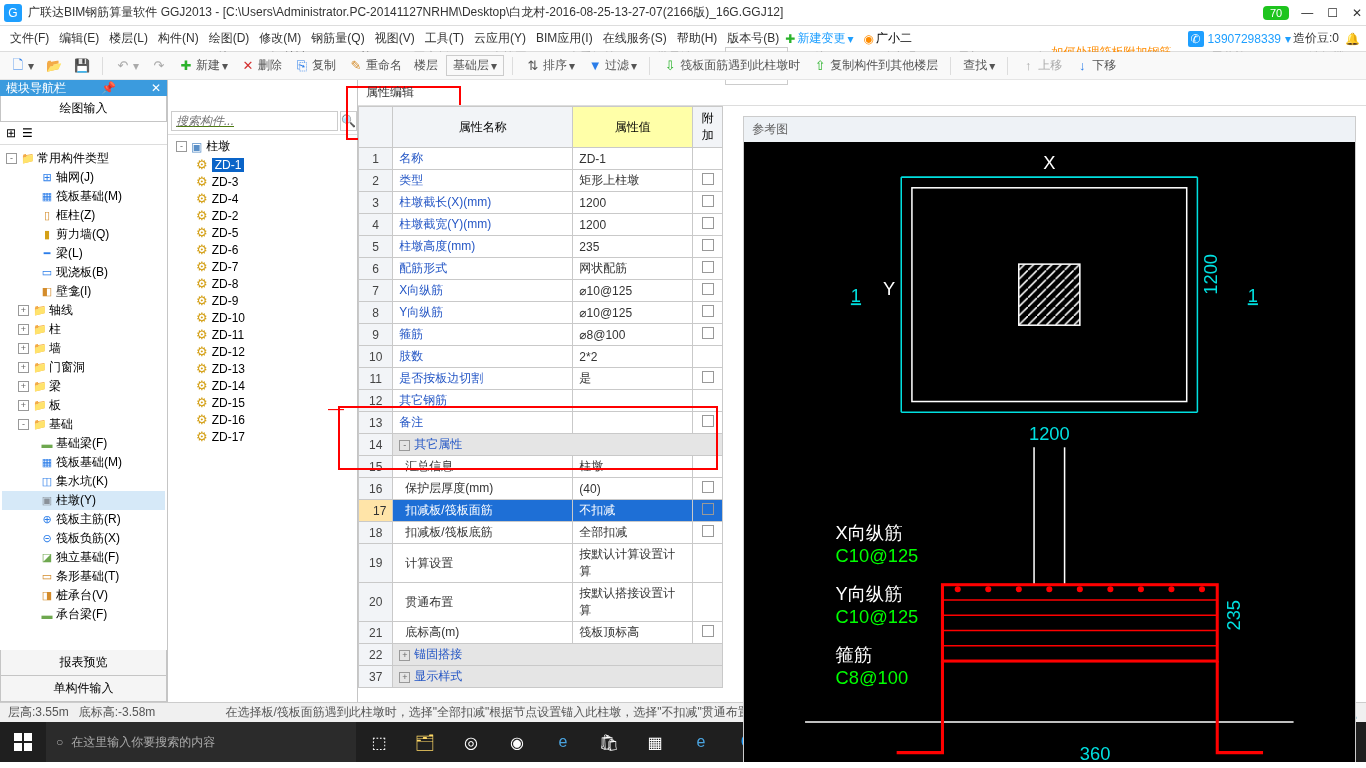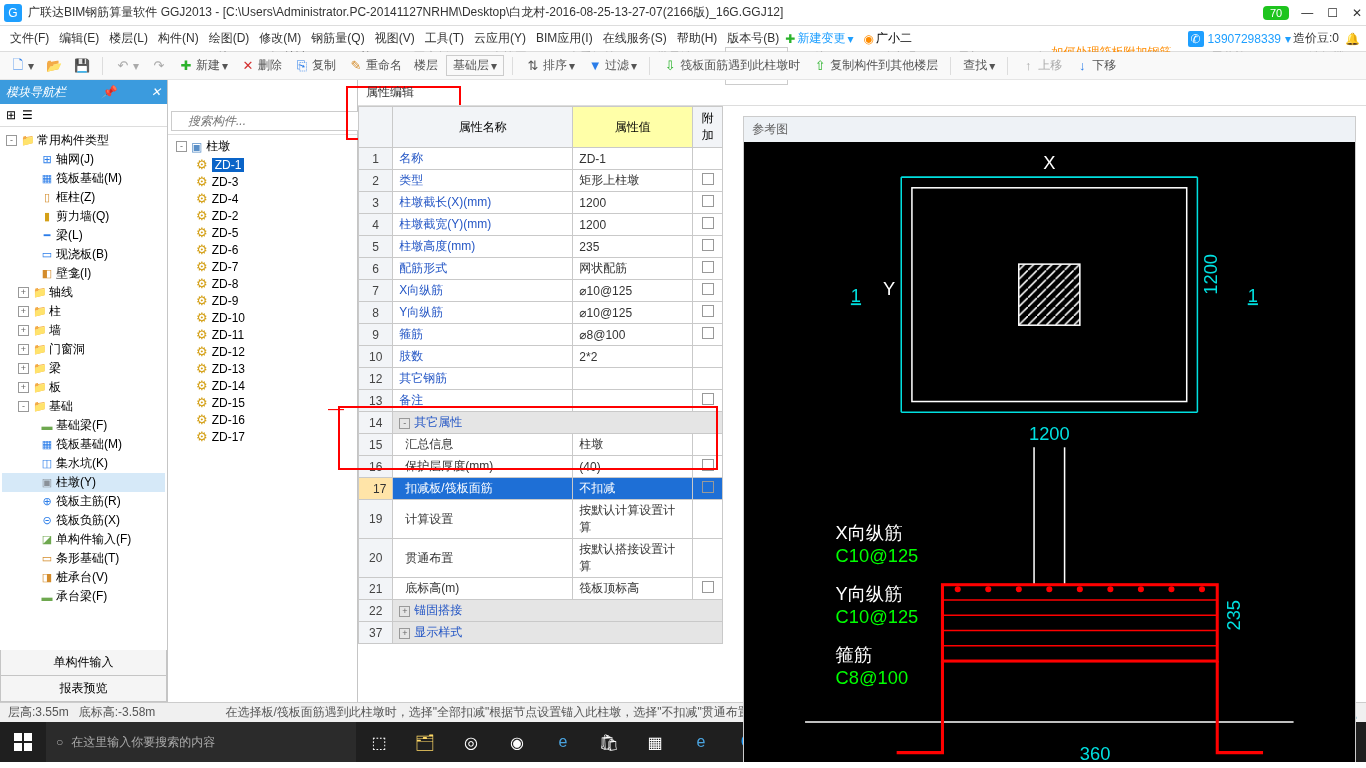--- a/index.html
+++ b/index.html
@@ -17,36 +17,36 @@
 .menubar .helplink { color: #ff8c00; margin-top: 28px; }
 .menubar .phone { color: #1e9fff; display: flex; align-items: center; gap: 4px; }
 .menubar .coin { color: #333; }
 .toolbar1, .toolbar2 { height: 28px; display: flex; align-items: center; padding: 0 6px; gap: 4px; border-bottom: 1px solid #e5e5e5; background: #f9f9f9; color: #555; }
 .toolbar1 .sep, .toolbar2 .sep { width: 1px; height: 18px; background: #ddd; margin: 0 4px; }
 .toolbar1 .tbtn, .toolbar2 .tbtn { display: flex; align-items: center; gap: 2px; padding: 2px 4px; cursor: pointer; }
 .toolbar1 .tbtn.gray, .toolbar2 .tbtn.gray { color: #aaa; }
 .tico { width: 16px; height: 16px; display: inline-flex; align-items: center; justify-content: center; font-size: 13px; }
 .main { display: flex; height: 622px; }
 .leftpanel { width: 168px; display: flex; flex-direction: column; border-right: 1px solid #c5c5c5; }
-.panel-header { background: #3b9bde; color: #fff; height: 24px; display: flex; align-items: center; padding: 0 6px; justify-content: space-between; font-style: italic; }
+.panel-header { background: #3b9bde; color: #fff; height: 16px; display: flex; align-items: center; padding: 0 6px; justify-content: space-between; }
 .panel-header .x { cursor: pointer; }
 .panel-section { border: 1px solid #c5c5c5; border-top: none; text-align: center; padding: 4px 0; background: #f5f5f5; cursor: pointer; }
 .panel-section.active { background: #fff; }
 .icon-strip { display: flex; gap: 6px; padding: 4px 6px; border-bottom: 1px solid #ddd; }
 .tree { flex: 1; overflow: auto; padding: 4px 2px; background: #fff; }
 .tree-item { display: flex; align-items: center; padding: 1px 0 1px 4px; cursor: pointer; gap: 2px; white-space: nowrap; }
 .tree-item.l1 { padding-left: 16px; }
 .tree-item.l2 { padding-left: 38px; }
 .tree-item.sel { background: #d6e9f8; }
 .tree-item .exp { width: 11px; height: 11px; border: 1px solid #999; display: inline-flex; align-items: center; justify-content: center; font-size: 9px; line-height: 1; color: #666; margin-right: 2px; }
 .tico2 { width: 14px; height: 14px; display: inline-flex; align-items: center; justify-content: center; font-size: 11px; }
 .tico2.folder { color: #e0b14a; }
 .middle { width: 190px; display: flex; flex-direction: column; border-right: 1px solid #c5c5c5; }
 .search-row { display: flex; padding: 3px; gap: 2px; border-bottom: 1px solid #ddd; }
-.search-row input { flex: 1; border: 1px solid #ccc; padding: 2px 16px; font-style: italic; color: #4d7c0f; }
+.search-row input { flex: 1; border: 1px solid #ccc; padding: 2px 4px; font-style: italic; color: #4d7c0f; text-decoration: underline; }
 .search-row .sbtn { width: 22px; border: 1px solid #ccc; display: flex; align-items: center; justify-content: center; color: #888; cursor: pointer; }
 .mid-tree { flex: 1; padding: 2px; overflow: auto; }
 .mid-item { display: flex; align-items: center; padding: 1px 0 1px 6px; gap: 4px; cursor: pointer; }
 .mid-item.l1 { padding-left: 26px; }
 .mid-item .exp { width: 11px; height: 11px; border: 1px solid #999; display: inline-flex; align-items: center; justify-content: center; font-size: 9px; line-height: 1; color: #666; }
 .mid-item.sel .label { background: #0a64c8; color: #fff; padding: 0 3px; }
 .mid-item .gear { color: #d4a017; font-size: 13px; }
 .redbox1 { position: absolute; border: 2px solid #ff0000; pointer-events: none; }
 .right { flex: 1; display: flex; flex-direction: column; position: relative; }
 .prop-header { padding: 4px 8px; color: #333; border-bottom: 1px solid #ddd; }
@@ -190,20 +190,21 @@
     </span>
 </div>
 
 <div class="main">
   <div class="leftpanel">
     <div class="panel-header">
       <span>模块导航栏</span>
       <span>📌</span>
       <span class="x">✕</span>
     </div>
+    <div class="panel-section active">绘图输入</div>
     <div class="icon-strip">
       <span>⊞</span>
       <span>☰</span>
     </div>
     <div class="tree">
       <div class="tree-item">
           <span class="exp">-</span>
           <span class="tico2 folder">📁</span>
           <span>常用构件类型</span>
         </div>
@@ -289,38 +290,38 @@
       <div class="tree-item l2">
           <span class="tico2" style="color:#2b7de9">⊕</span>
           <span>筏板主筋(R)</span>
         </div>
       <div class="tree-item l2">
           <span class="tico2" style="color:#2b7de9">⊝</span>
           <span>筏板负筋(X)</span>
         </div>
       <div class="tree-item l2">
           <span class="tico2" style="color:#6ea84f">◪</span>
-          <span>单构件输入(F)</span>
+          <span>独立基础(F)</span>
         </div>
       <div class="tree-item l2">
           <span class="tico2" style="color:#d48c2b">▭</span>
           <span>条形基础(T)</span>
         </div>
       <div class="tree-item l2">
           <span class="tico2" style="color:#d48c2b">◨</span>
           <span>桩承台(V)</span>
         </div>
       <div class="tree-item l2">
           <span class="tico2" style="color:#6ea84f">▬</span>
           <span>承台梁(F)</span>
         </div>
 
     </div>
+    <div class="panel-section">报表预览</div>
     <div class="panel-section">单构件输入</div>
-    <div class="panel-section">报表预览</div>
   </div>
 
   <div class="middle" style="position:relative">
     <div class="toolbar2" style="position:absolute;top:-28px;left:0;right:-1000px;background:#f9f9f9">
       <span class="tbtn"><span class="tico" style="color:#2bb32b">✚</span><span>新建</span> ▾</span>
       <span class="tbtn">
           <span class="tico" style="color:#d43030">✕</span>
           <span>删除</span>
         </span>
       <span class="tbtn">
@@ -511,20 +512,26 @@
                 <td class="pval">⌀8@100</td>
                 <td class="attach"><span class="cb"></span></td>
               </tr>
               <tr>
                 <td class="rownum">10</td>
                 <td class="pname">肢数</td>
                 <td class="pval">2*2</td>
                 <td class="attach"></td>
               </tr>
               <tr>
+                <td class="rownum">11</td>
+                <td class="pname">是否按板边切割</td>
+                <td class="pval">是</td>
+                <td class="attach"><span class="cb"></span></td>
+              </tr>
+              <tr>
                 <td class="rownum">12</td>
                 <td class="pname">其它钢筋</td>
                 <td class="pval"></td>
                 <td class="attach"></td>
               </tr>
               <tr>
                 <td class="rownum">13</td>
                 <td class="pname">备注</td>
                 <td class="pval"></td>
                 <td class="attach"><span class="cb"></span></td>
@@ -546,20 +553,26 @@
               <tr>
                 <td class="rownum">16</td>
                 <td class="pname indent black">保护层厚度(mm)</td>
                 <td class="pval">(40)</td>
                 <td class="attach"><span class="cb"></span></td>
               </tr>
               <tr class="selrow">
                 <td class="rownum">17</td>
                 <td class="pname indent black">扣减板/筏板面筋</td>
                 <td class="pval">不扣减</td>
+                <td class="attach"><span class="cb"></span></td>
+              </tr>
+              <tr>
+                <td class="rownum">18</td>
+                <td class="pname indent black">扣减板/筏板底筋</td>
+                <td class="pval">全部扣减</td>
                 <td class="attach"><span class="cb"></span></td>
               </tr>
               <tr>
                 <td class="rownum">19</td>
                 <td class="pname indent black">计算设置</td>
                 <td class="pval">按默认计算设置计算</td>
                 <td class="attach"></td>
               </tr>
               <tr>
                 <td class="rownum">20</td>

